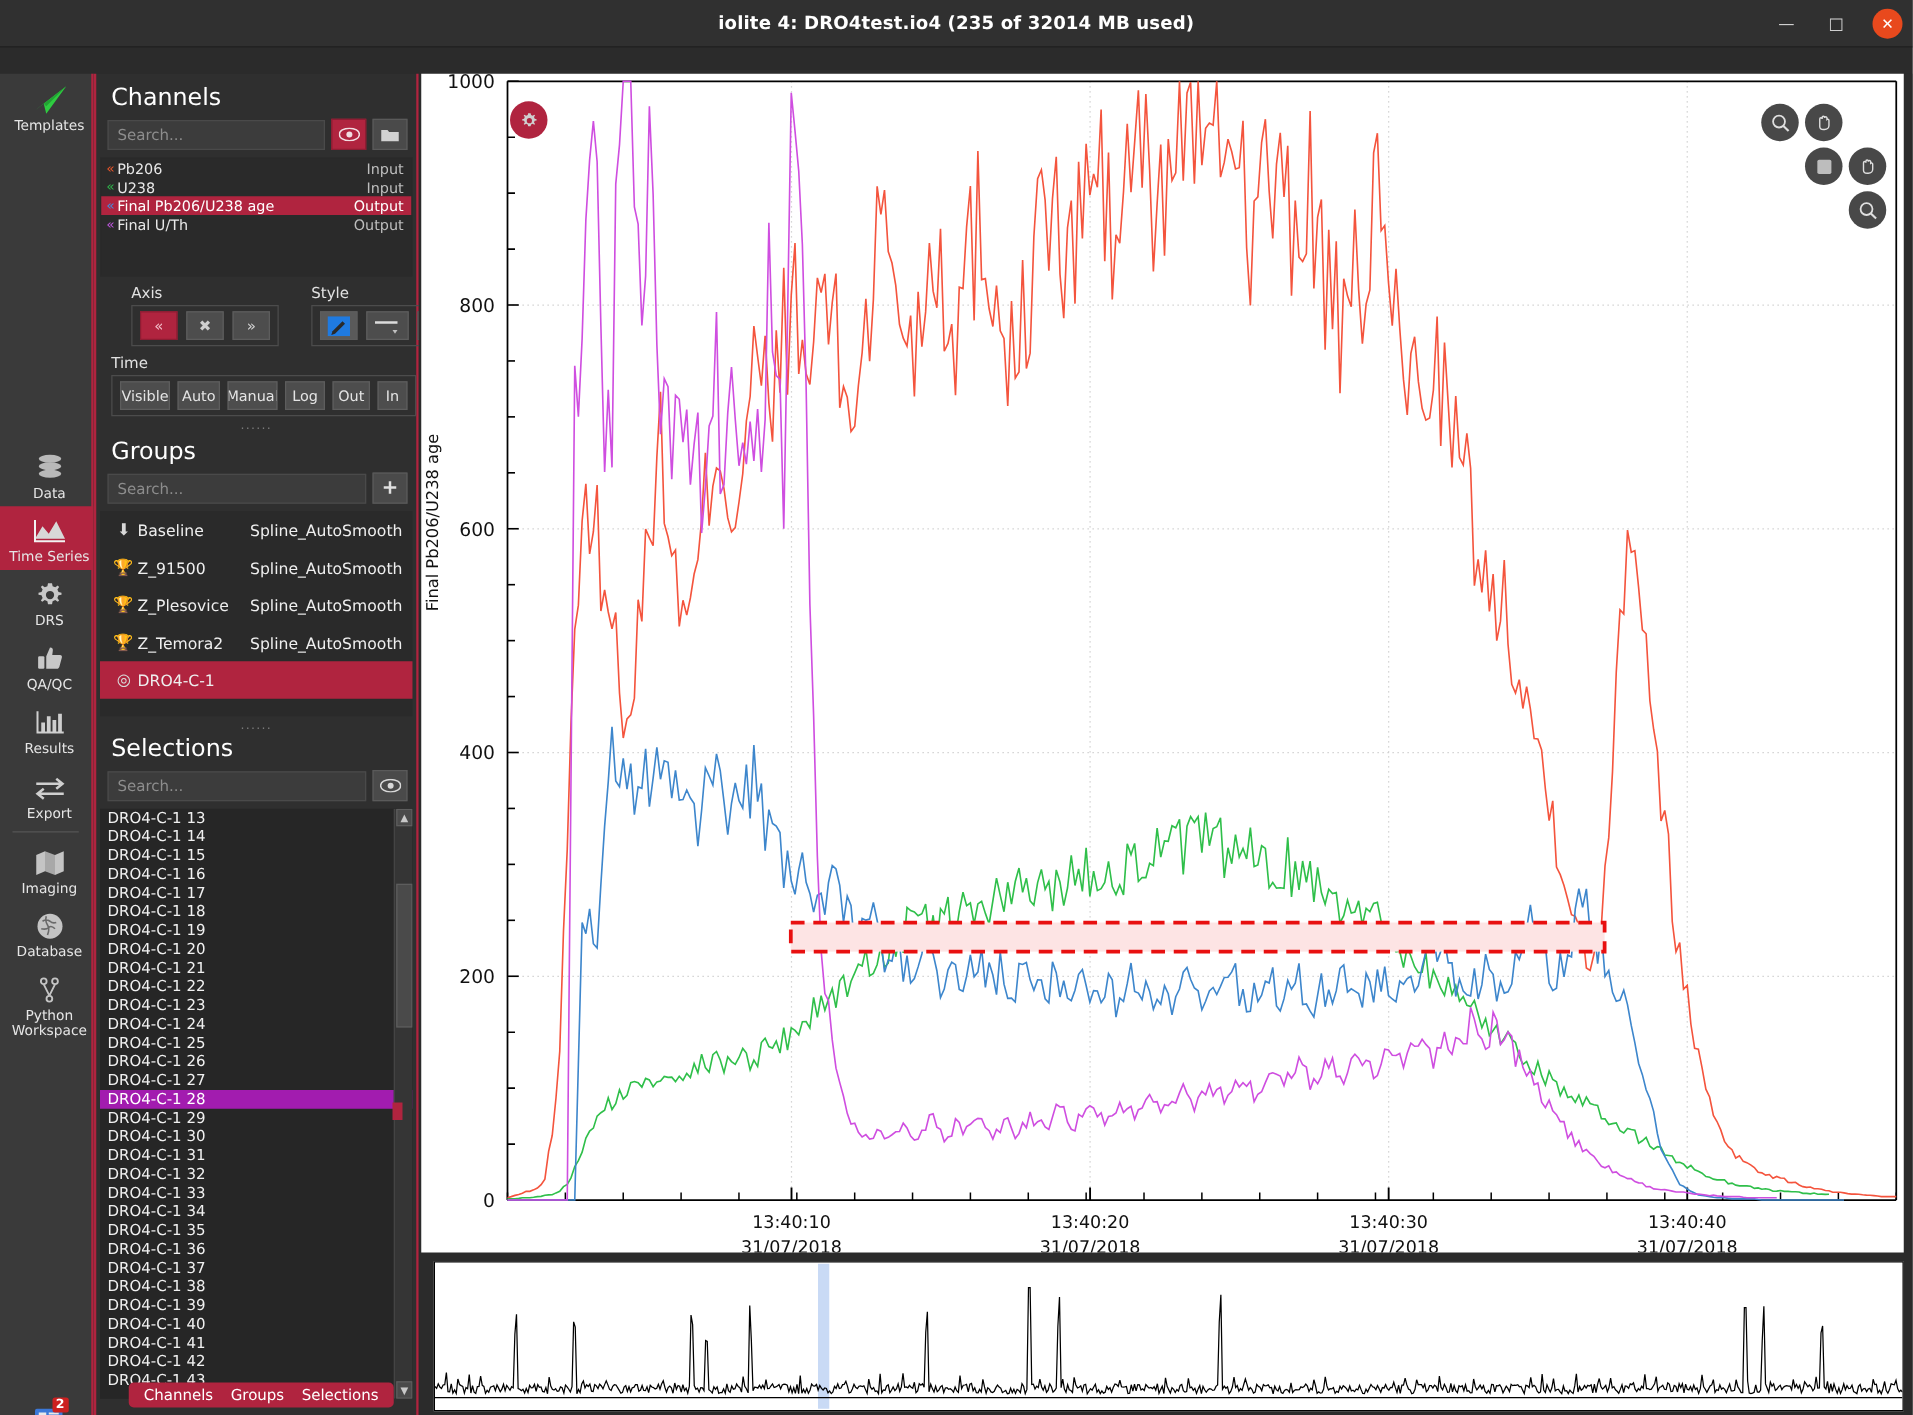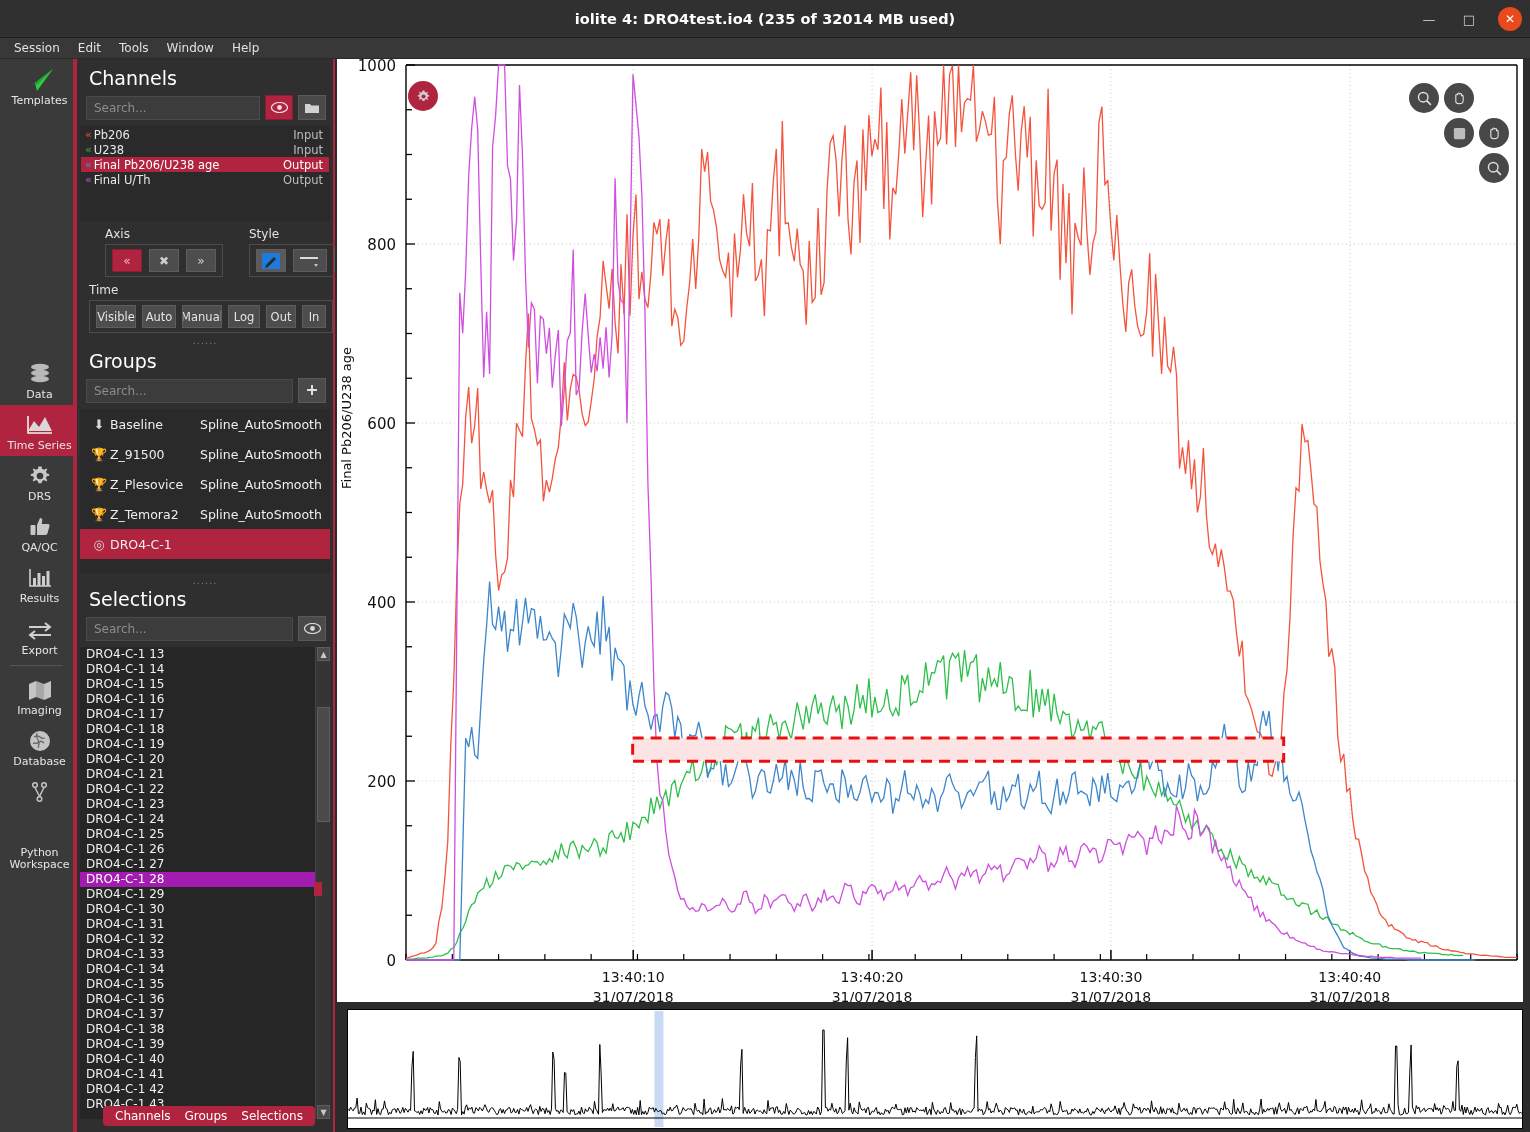--- a/index.html
+++ b/index.html
@@ -149,27 +149,20 @@
 
   <div class="titlebar">
     <div class="title">iolite 4: DRO4test.io4 (235 of 32014 MB used)</div>
     <div class="wbtns">
       <div class="wbtn">—</div>
       <div class="wbtn">□</div>
       <div class="wbtn close">✕</div>
     </div>
   </div>
 
-  <div class="menubar">
-    <div class="mi">Session</div>
-    <div class="mi">Edit</div>
-    <div class="mi">Tools</div>
-    <div class="mi">Window</div>
-    <div class="mi">Help</div>
-  </div>
 
   <div class="rail">
 
     <div class="rail-item" style="padding-top:6px;">
       <div class="ic">
         <svg width="30" height="26" viewBox="0 0 30 26">
             <path d="M2 22 L28 2 L12 24 L10 16 Z" fill="#2ecc40"></path>
             <path d="M10 16 L28 2 L12 18 Z" fill="#22a233"></path>
           </svg>
       </div>
@@ -267,21 +260,21 @@
 
     <div class="rail-item">
       <div class="ic">
         <svg width="22" height="24" viewBox="0 0 22 24">
           <circle cx="6" cy="5" r="2.3" fill="none" stroke="#c4c4c4" stroke-width="1.5"></circle>
           <circle cx="15" cy="5" r="2.3" fill="none" stroke="#c4c4c4" stroke-width="1.5"></circle>
           <circle cx="10.5" cy="19" r="2.3" fill="none" stroke="#c4c4c4" stroke-width="1.5"></circle>
           <path d="M6 7.5 L10.5 16.5 M15 7.5 L10.5 16.5" stroke="#c4c4c4" stroke-width="1.5"></path>
         </svg>
       </div>
-      <div style="white-space:pre-line;margin-top:40px;">Python Workspace</div>
+      <div style="white-space:pre-line;">Python Workspace</div>
     </div>
 
     <div style="height:280px;"></div>
 
     <div class="rail-item">
       <div class="ic" style="position:relative;">
         <svg width="28" height="22" viewBox="0 0 28 22">
           <rect x="2" y="3" width="22" height="16" rx="1.5" fill="#3b78d8"></rect>
           <rect x="5" y="6" width="6" height="5" fill="#e8e8e8"></rect>
           <rect x="13" y="6" width="8" height="1.6" fill="#e8e8e8"></rect>

